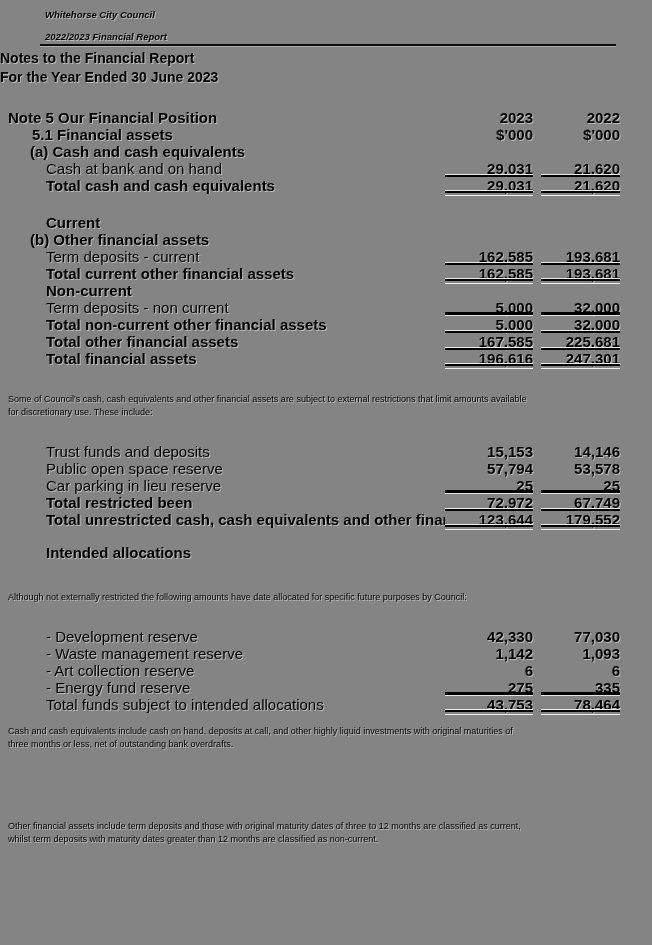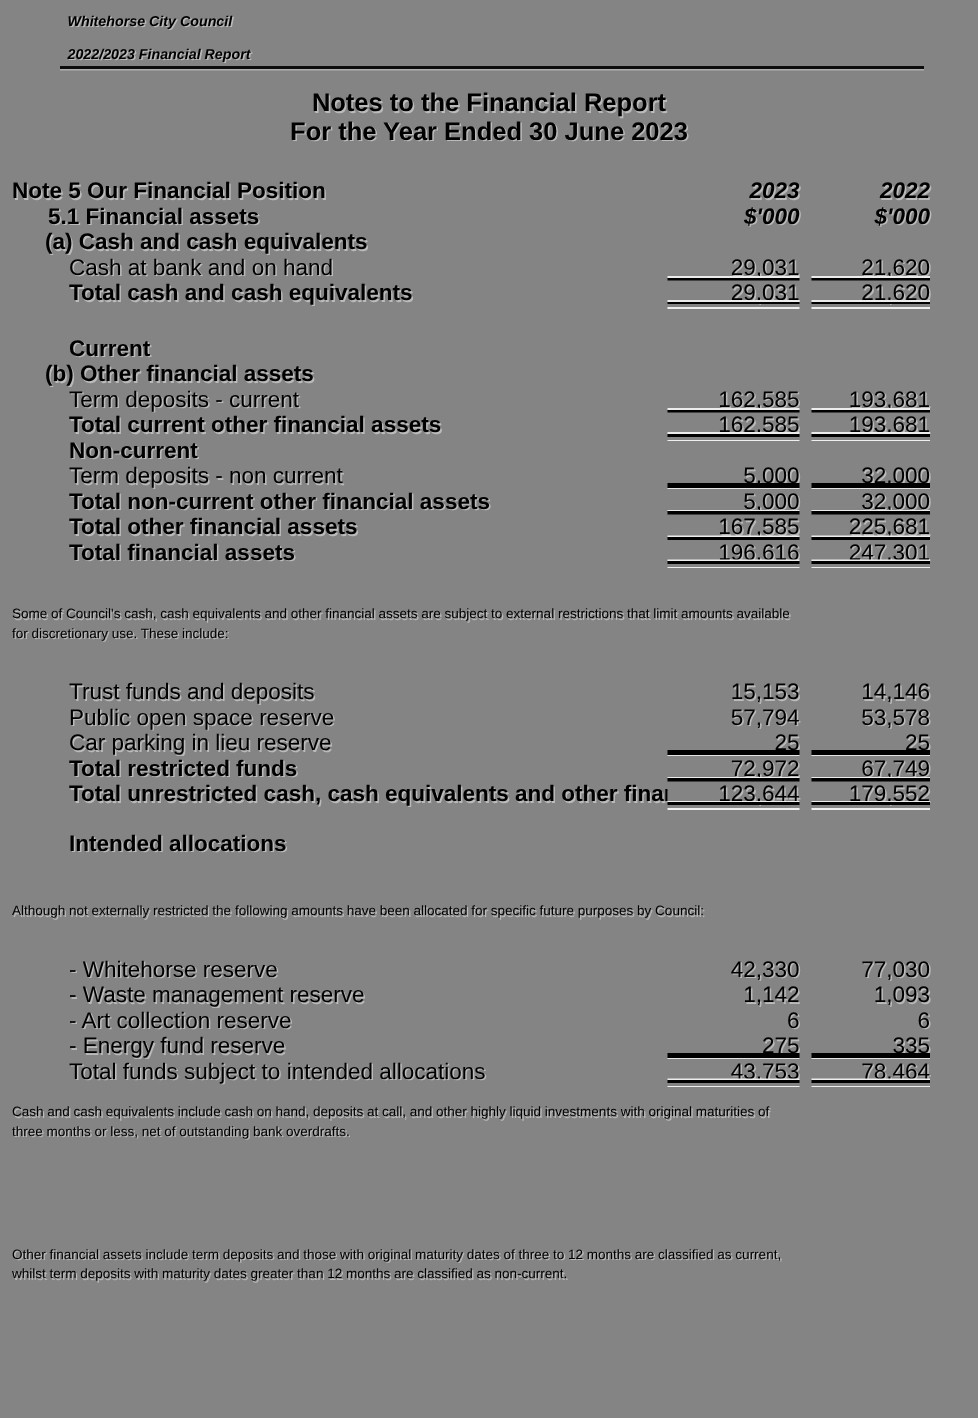--- a/index.html
+++ b/index.html
@@ -11,32 +11,32 @@
     overflow:hidden;
   }
   .page{width:652px;height:945px;position:relative;}
   .scan-text{ text-shadow:1px 1px 0 rgba(255,255,255,.45); }
 
   
   .hdr{padding-top:8px;}
   .org{margin-left:45px;font-size:9.5px;font-weight:bold;font-style:italic;line-height:14px;}
   .rep{margin-left:45px;margin-top:8px;font-size:9.5px;font-weight:bold;font-style:italic;line-height:13px;}
   .hdr-rule{margin:1px 36px 0 40px;border-bottom:2px solid #0d0d0d;box-shadow:0 1px 0 rgba(255,255,255,.35);}
-  .title{ text-align:center;font-weight:bold;font-size:17px;line-height:19px;margin-top:13px;}
+  .title{ font-weight:bold;font-size:14px;line-height:19px;margin-top:3px;}
 
   
   .content{margin:22px 32px 0 8px;}
   .row{display:flex;align-items:baseline;height:17px;line-height:17px;font-size:15px;}
   .row .label{flex:1;white-space:nowrap;overflow:hidden;}
   .row.b .label{font-weight:bold;}
   .lvl1 .label{padding-left:24px;}
   .lvl2 .label{padding-left:22px;}
   .lvl3 .label{padding-left:38px;}
-  .amt{width:88px;text-align:right;font-weight:normal;}
-  .amt.hb{font-weight:bold;font-style:italic;}
+  .amt{width:88px;text-align:right;font-weight:bold;}
+  .amt.hb{font-weight:bold;}
   .a2{width:87px;}
 
   
   .rulerow{height:0;display:flex;position:relative;z-index:2;}
   .rulerow .sp{flex:1;}
   .rulerow .r{position:relative;}
   .rulerow .r1{width:88px;}
   .rulerow .r2{width:79px;margin-left:8px;}
   .r.single{top:-3px;height:3px;background:linear-gradient(to bottom,#ececec 0 1px,#000 1px 3px);}
   .r.thick{top:-4px;height:4px;background:linear-gradient(to bottom,#000 0 3px,#e4e4e4 3px 4px);}
@@ -188,21 +188,21 @@
         <div class="label">Car parking in lieu reserve</div>
         <div class="amt a1">25</div>
         <div class="amt a2">25</div>
       </div>
       <div class="rulerow">
         <div class="sp"></div>
         <div class="r r1 thick"></div>
         <div class="r r2 thick"></div>
       </div>
       <div class="row lvl3 b">
-        <div class="label">Total restricted funds</div>
+        <div class="label">Total restricted been</div>
         <div class="amt a1">72,972</div>
         <div class="amt a2">67,749</div>
       </div>
       <div class="rulerow">
         <div class="sp"></div>
         <div class="r r1 single"></div>
         <div class="r r2 single"></div>
       </div>
       <div class="row lvl3 b">
         <div class="label">Total unrestricted cash, cash equivalents and other financial assets</div>
@@ -214,24 +214,24 @@
         <div class="r r1 double"></div>
         <div class="r r2 double"></div>
       </div>
       <div class="gap" style="height: 16px;"></div>
       <div class="row lvl3 b">
         <div class="label">Intended allocations</div>
         <div class="amt a1"></div>
         <div class="amt a2"></div>
       </div>
       <div class="gap" style="height: 30px;"></div>
-      <div class="para">Although not externally restricted the following amounts have been allocated for specific future purposes by Council:</div>
+      <div class="para">Although not externally restricted the following amounts have date allocated for specific future purposes by Council:</div>
       <div class="gap" style="height: 24px;"></div>
       <div class="row lvl3">
-        <div class="label">- Whitehorse reserve</div>
+        <div class="label">- Development reserve</div>
         <div class="amt a1">42,330</div>
         <div class="amt a2">77,030</div>
       </div>
       <div class="row lvl3">
         <div class="label">- Waste management reserve</div>
         <div class="amt a1">1,142</div>
         <div class="amt a2">1,093</div>
       </div>
       <div class="row lvl3">
         <div class="label">- Art collection reserve</div>

